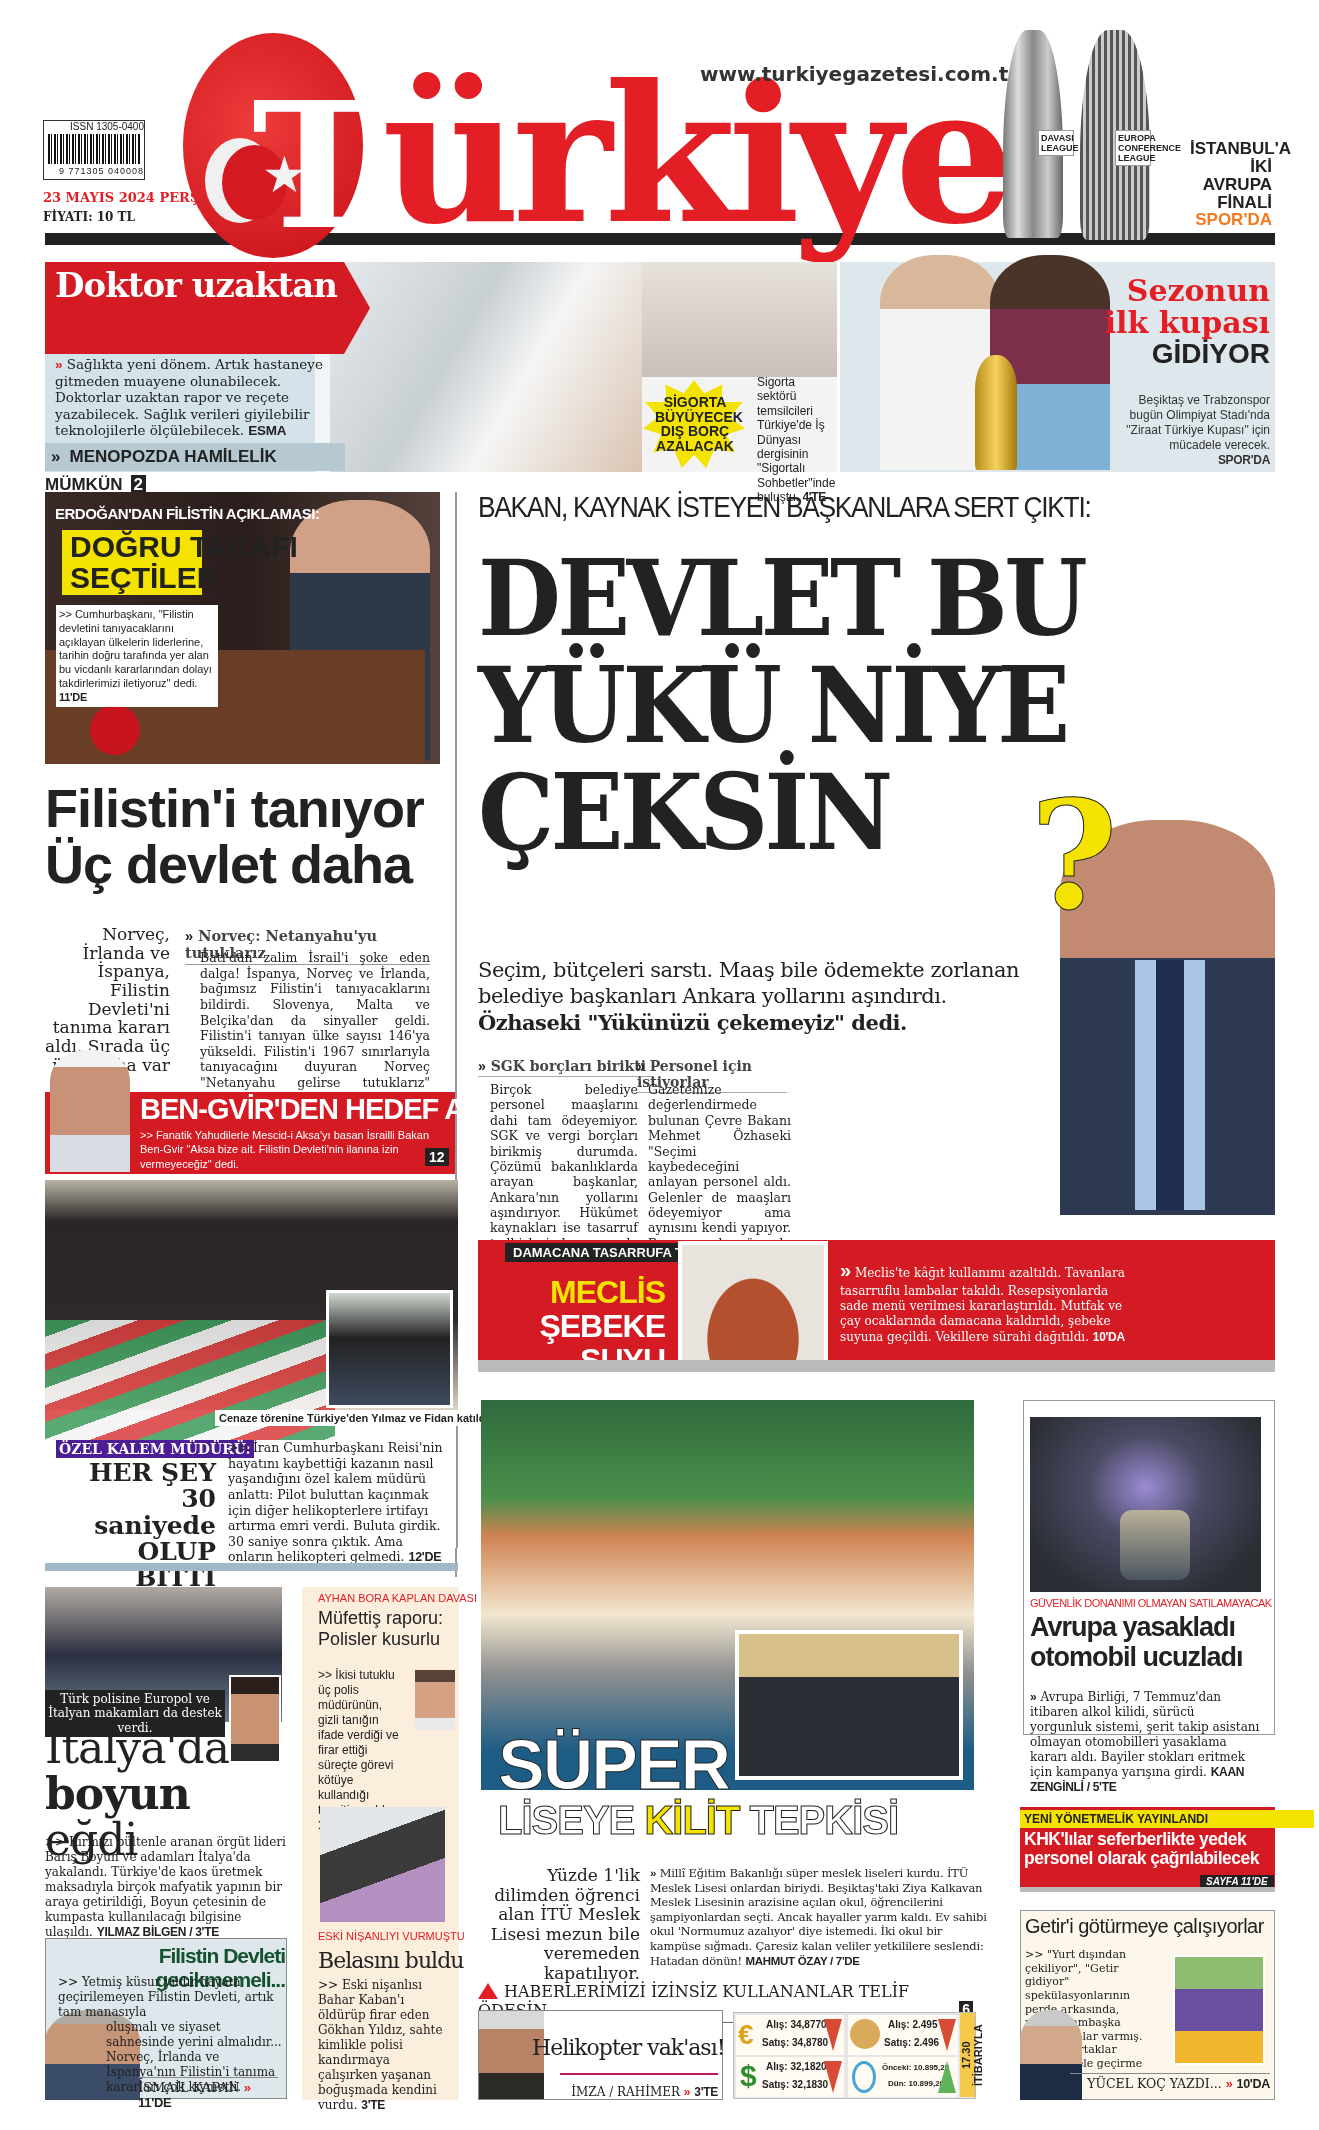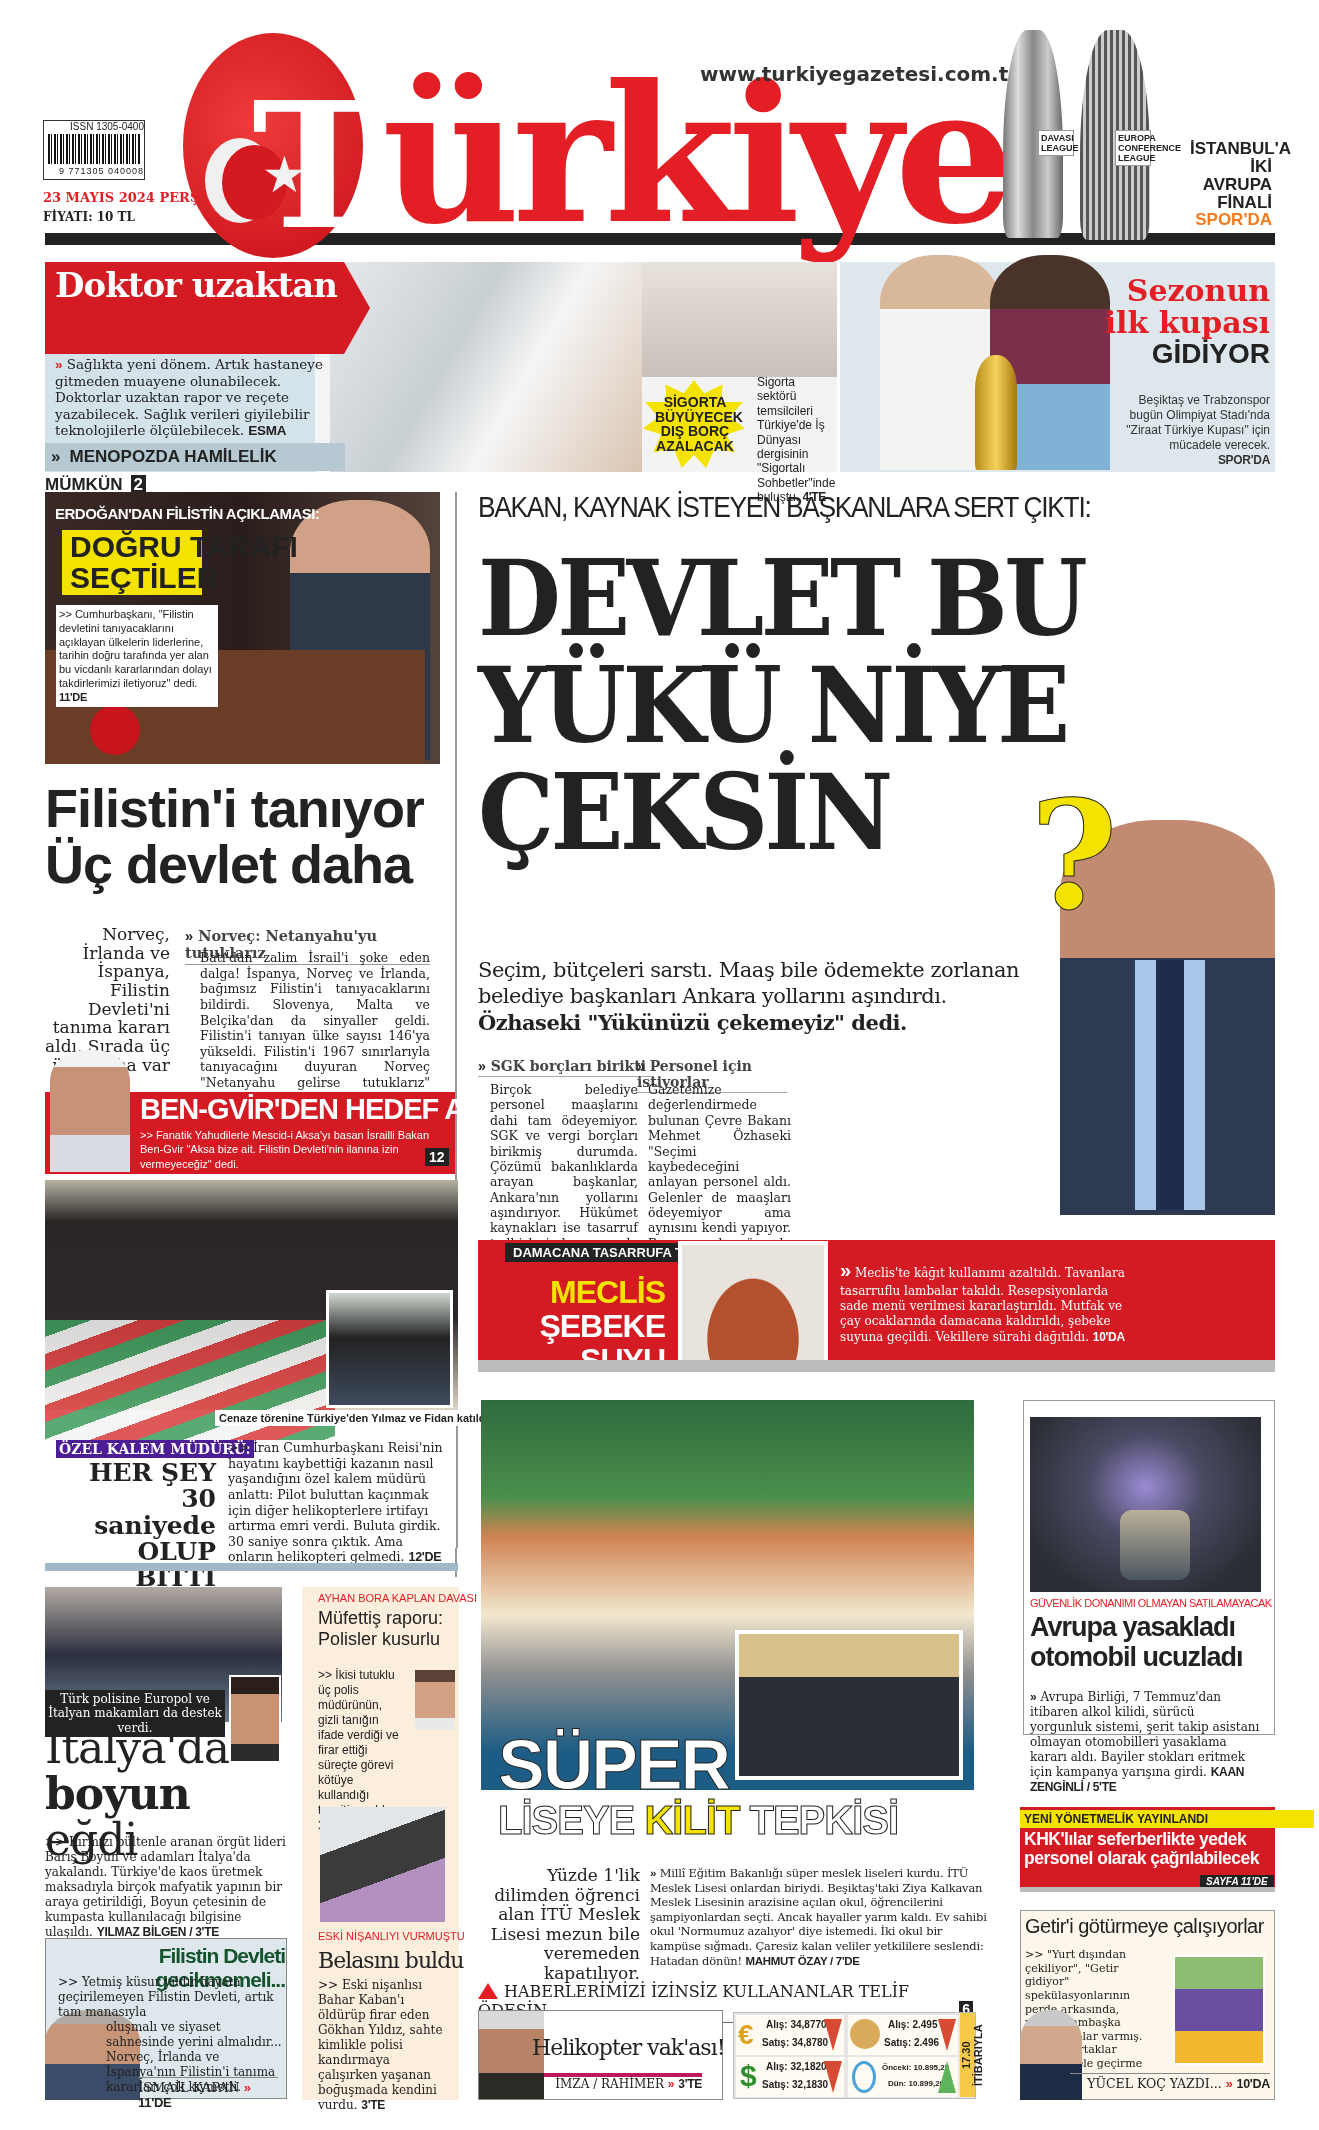--- a/index.html
+++ b/index.html
@@ -122,21 +122,21 @@
 .sup-hd2{left:498px;top:1800px;font:bold 40px/1 "Liberation Sans",sans-serif;color:#fff;letter-spacing:-1px;-webkit-text-stroke:1px #222}
 .sup-hd2 .y{color:#f4e300}
 .sup-left{left:480px;top:1866px;width:160px;text-align:right;font:17px/1.15 "DejaVu Serif",serif;color:#222}
 .sup-text{left:650px;top:1866px;width:340px;font:11.5px/1.27 "DejaVu Serif",serif;color:#222;letter-spacing:-.2px}
 .telif{left:478px;top:1982px;width:495px;border-bottom:1px solid #666;font:16px "DejaVu Serif",serif;color:#222;padding-bottom:2px}
 .telif .tri{display:inline-block;width:0;height:0;border-left:10px solid transparent;border-right:10px solid transparent;border-bottom:16px solid #e31e24;vertical-align:-2px;margin-right:6px}
 .telif .n6{float:right;background:#222;color:#fff;font:bold 14px "Liberation Sans",sans-serif;padding:0 3px}
 .heli{left:478px;top:2010px;width:245px;height:90px;border:1px solid #888;background:#fff}
 .heli-face{left:479px;top:2011px;width:65px;height:88px;background:linear-gradient(180deg,#d8dad9 0 20%,#b78266 20% 70%,#2b2a24 70%)}
 .heli-hd{left:532px;top:2035px;font:22px "DejaVu Serif",serif;color:#222;letter-spacing:-1px}
-.heli-sig{left:544px;top:2073px;width:158px;border-top:4px solid #be185d;font:12px "DejaVu Serif",serif;color:#222;text-align:right;padding-top:0}
+.heli-sig{left:560px;top:2073px;width:158px;border-top:2px solid #be185d;font:12px "DejaVu Serif",serif;color:#222;text-align:right;padding-top:10px}
 .fx{left:733px;top:2012px;width:243px;height:87px;background:#e8e6e4;border:1px solid #bbb}
 .fx-cell{position:absolute;background:#fffbf3;font:bold 10px "Liberation Sans",sans-serif;color:#222}
 .fx-side{left:960px;top:2013px;width:15px;height:84px;background:#f6c94a;font:bold 11px "Liberation Sans",sans-serif;color:#222;writing-mode:vertical-rl;transform:rotate(180deg);text-align:center}
 .arr-dn{position:absolute;width:0;height:0;border-left:9px solid transparent;border-right:9px solid transparent;border-top:32px solid #d74a33}
 .arr-up{position:absolute;width:0;height:0;border-left:9px solid transparent;border-right:9px solid transparent;border-bottom:32px solid #5fb35b}
 
 .car-box{left:1023px;top:1400px;width:252px;height:335px;border:1px solid #999;background:#fff}
 .car-photo{left:1030px;top:1417px;width:231px;height:175px;background:radial-gradient(ellipse at 50% 40%,#9b8bd4 0,#4a4a63 35%,#2a2d33 80%)}
 .car-shape{left:1120px;top:1510px;width:70px;height:70px;background:linear-gradient(180deg,#b9b199,#4b5560);border-radius:12px}
 .car-kick{left:1030px;top:1597px;font:11px "Liberation Sans",sans-serif;color:#e31e24;letter-spacing:-.5px}

